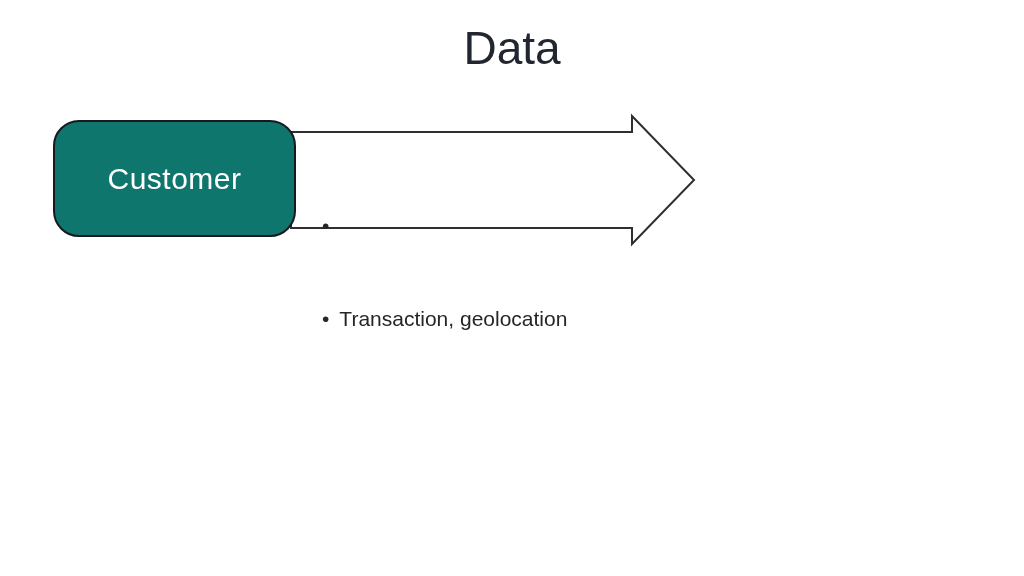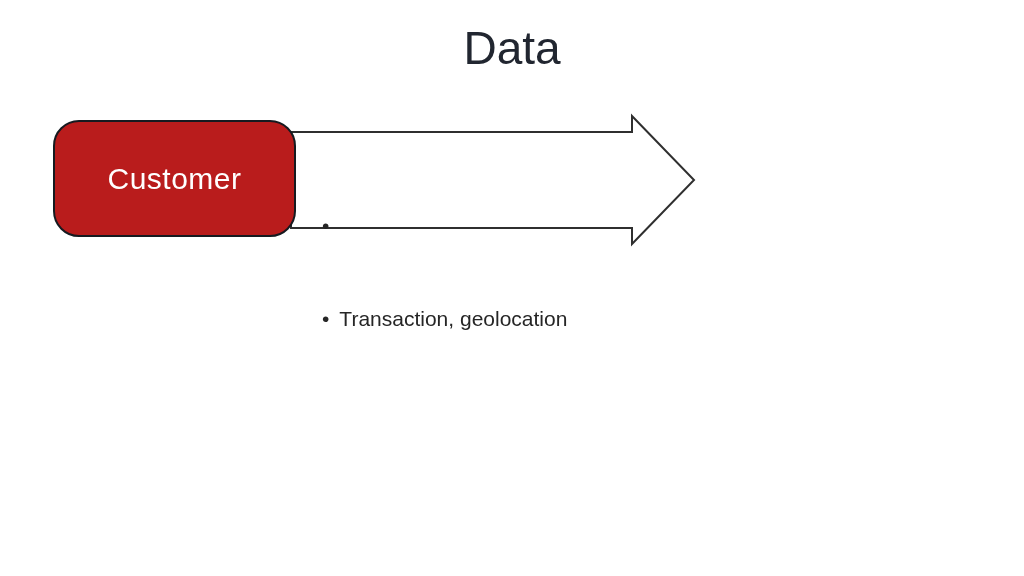--- a/index.html
+++ b/index.html
@@ -39,21 +39,21 @@
       stroke-width: 2;
       stroke-linejoin: miter;
     }
     .customer-node {
       position: absolute;
       left: 53px;
       top: 120px;
       width: 243px;
       height: 117px;
       box-sizing: border-box;
-      background: #b91c1c;
+      background: #0f766e;
       border: 2px solid #161a20;
       border-radius: 26px;
       display: flex;
       align-items: center;
       justify-content: center;
     }
     .customer-node .node-label {
       color: #ffffff;
       font-size: 30px;
       line-height: 1;

